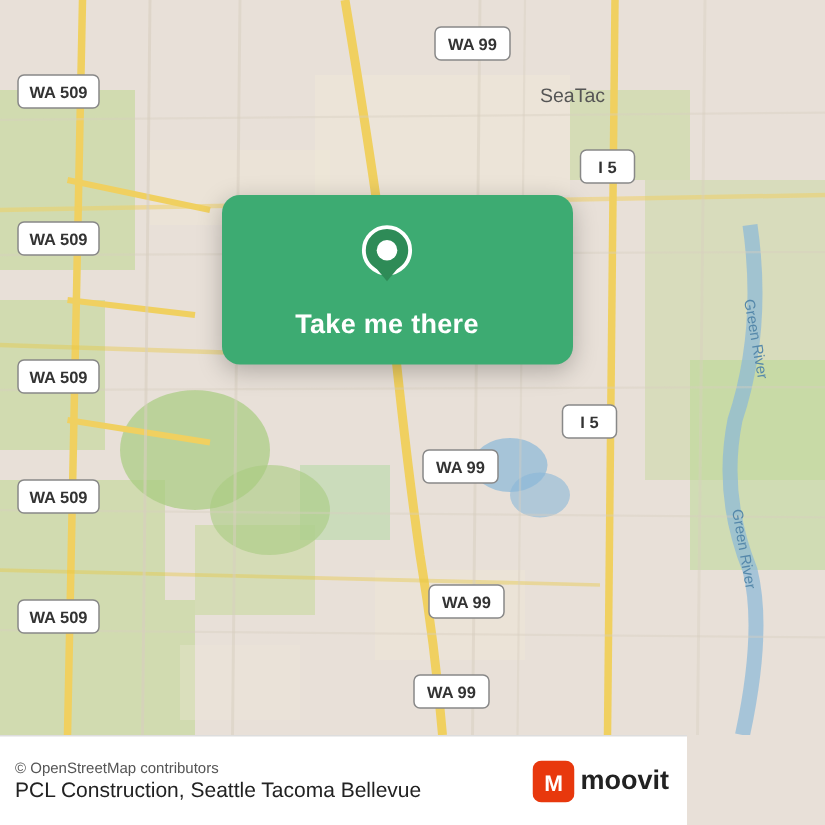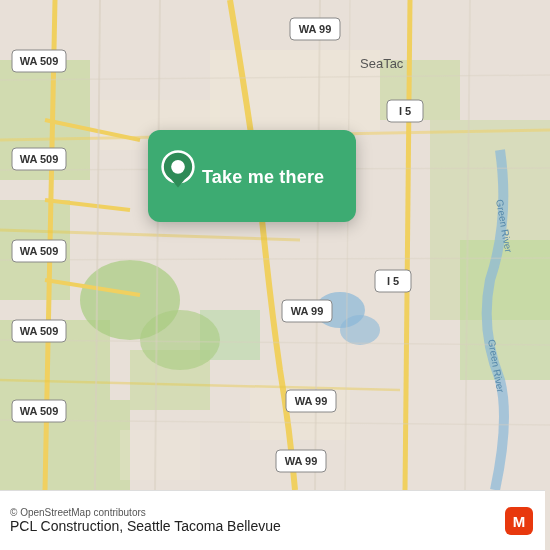--- a/index.html
+++ b/index.html
@@ -25,25 +25,25 @@
     #map-svg {
       width: 100%;
       height: 100%;
     }
 
     
     .popup-card {
       position: absolute;
       top: 130px;
       left: 148px;
-      width: 208px;
+      width: 234px;
       background: #3dab72;
       border-radius: 12px;
       display: flex;
-      flex-direction: row;
+      flex-direction: column;
       align-items: center;
       padding: 18px 20px 16px 6px;
       box-shadow: 0 4px 16px rgba(0,0,0,0.25);
       z-index: 10;
     }
 
     .popup-pin {
       width: 48px;
       height: 48px;
       margin-bottom: 10px;
@@ -57,21 +57,21 @@
       font-weight: 600;
       cursor: pointer;
       letter-spacing: 0.2px;
     }
 
     
     .bottom-bar {
       position: absolute;
       bottom: 0;
       left: 0;
-      width: 545px;
+      width: 458px;
       height: 60px;
       background: #fff;
       display: flex;
       align-items: center;
       justify-content: space-between;
       padding: 0 12px 0 10px;
       border-top: 1px solid #ddd;
     }
 
     .bottom-left {
@@ -218,14 +218,15 @@
   <div class="bottom-left">
     <span class="attribution">© OpenStreetMap contributors</span>
     <span class="location-name">PCL Construction, Seattle Tacoma Bellevue</span>
   </div>
   <div class="moovit-logo">
 
     <svg class="moovit-icon" viewBox="0 0 28 28" xmlns="http://www.w3.org/2000/svg">
       <rect width="28" height="28" rx="6" fill="#e8380d"></rect>
       <text x="14" y="20" text-anchor="middle" font-size="15" fill="white" font-weight="bold">M</text>
     </svg>
+    <span class="moovit-text">moovit</span>
   </div>
 </div>
 
 </body></html>

